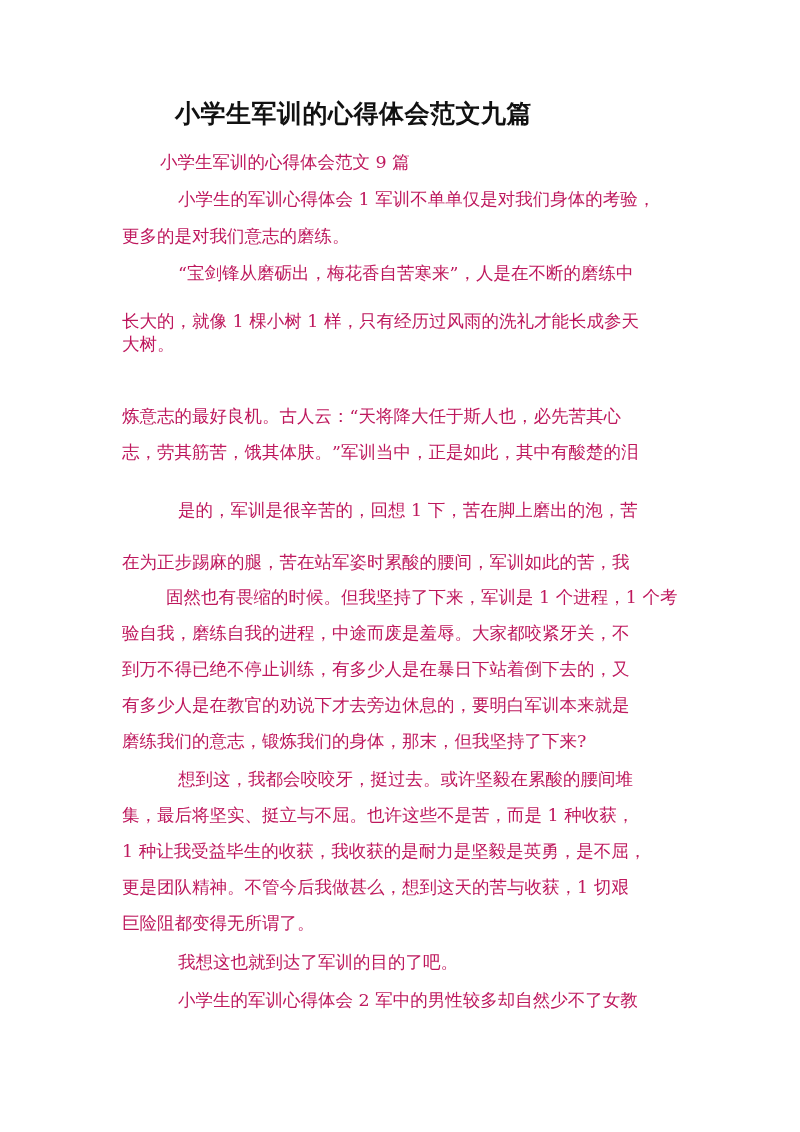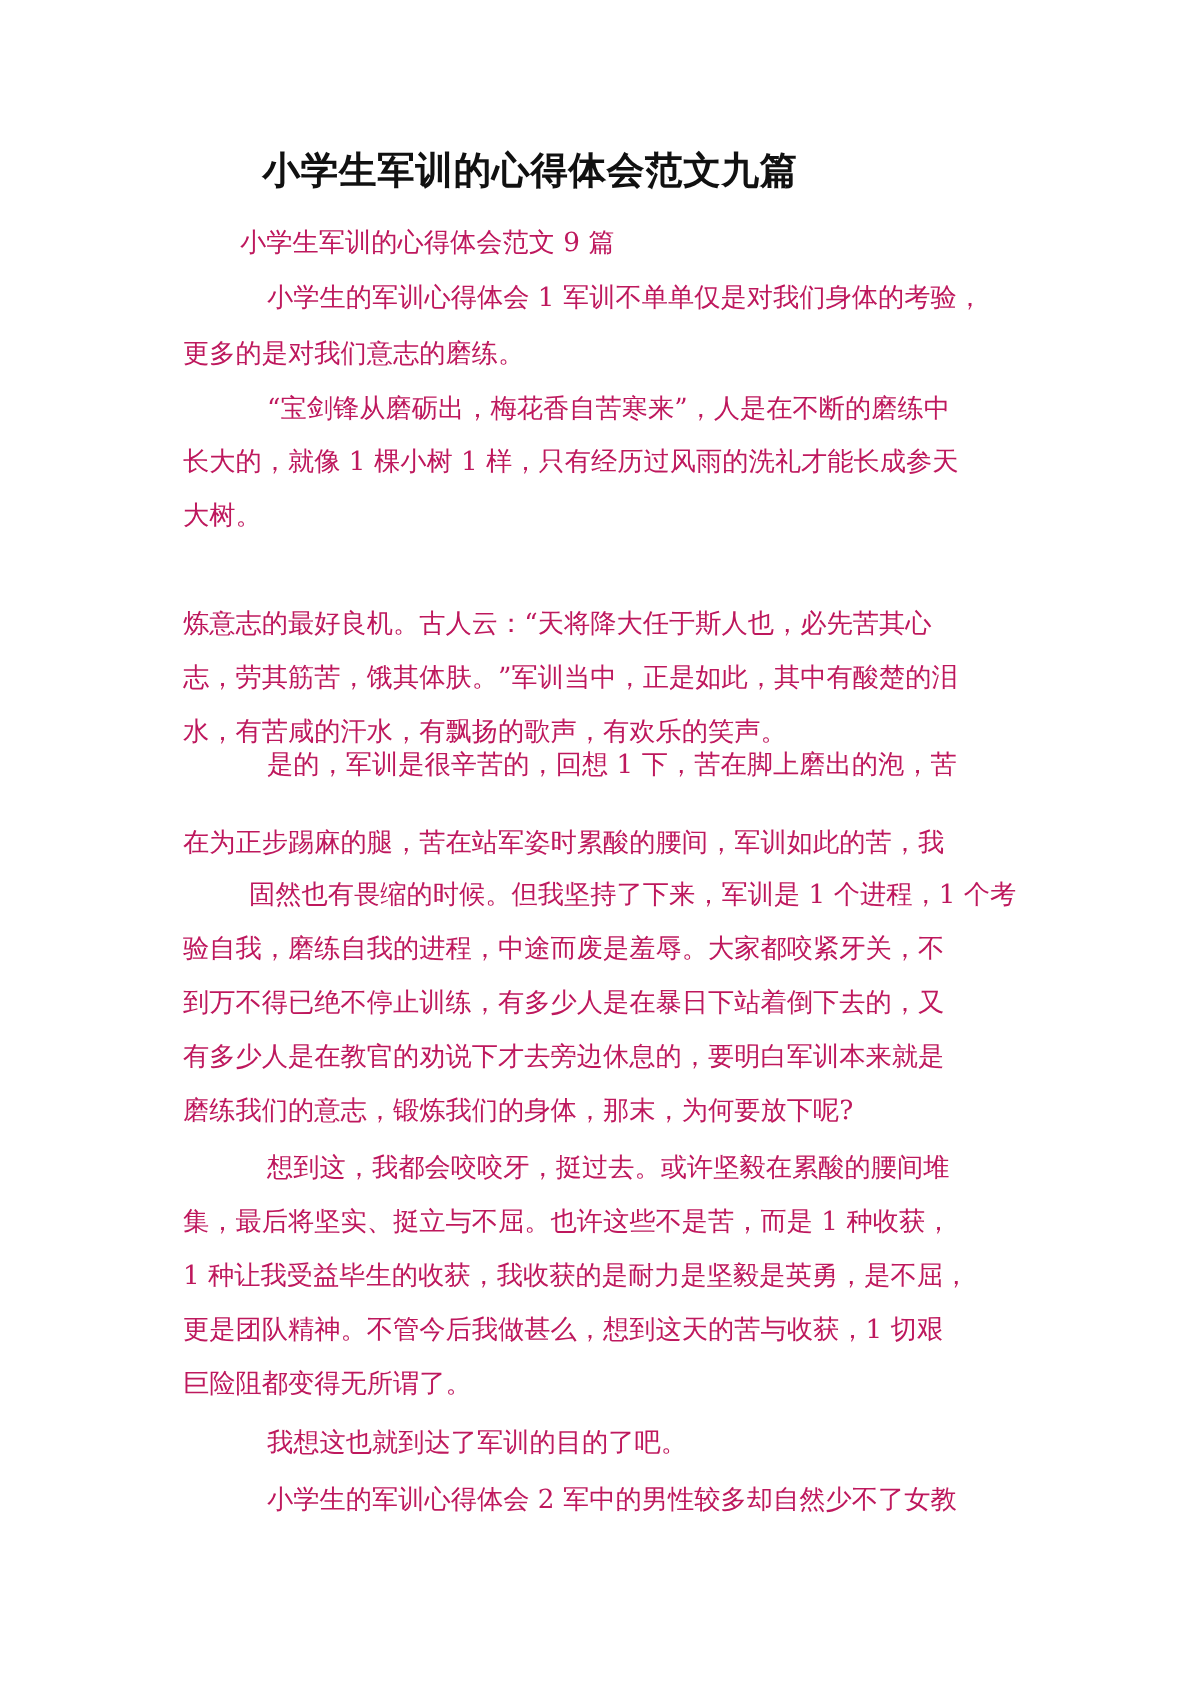--- a/index.html
+++ b/index.html
@@ -19,34 +19,33 @@
 
 <div class="page">
   <div class="title">小学生军训的心得体会范文九篇</div>
 
   <div class="line ind1" style="top:151px;">小学生军训的心得体会范文 9 篇</div>
 
   <div class="line ind2" style="top:188px;">小学生的军训心得体会 1 军训不单单仅是对我们身体的考验，</div>
   <div class="line left" style="top:225px;">更多的是对我们意志的磨练。</div>
 
   <div class="line ind2" style="top:262px;">“宝剑锋从磨砺出，梅花香自苦寒来”，人是在不断的磨练中</div>
-  <div class="line left" style="top:297px;">长大的，就像 1 棵小树 1 样，只有经历过风雨的洗礼才能长成参天</div>
+  <div class="line left" style="top:310px;">长大的，就像 1 棵小树 1 样，只有经历过风雨的洗礼才能长成参天</div>
   <div class="line left" style="top:333px;">大树。</div>
 
   <div class="line left" style="top:405px;">炼意志的最好良机。古人云：“天将降大任于斯人也，必先苦其心</div>
   <div class="line left" style="top:441px;">志，劳其筋苦，饿其体肤。”军训当中，正是如此，其中有酸楚的泪</div>
-  <div class="line left" style="top:477px;">水，有苦咸的汗水，有飘扬的歌声，有欢乐的笑声。</div>
 
   <div class="line ind2" style="top:499px;">是的，军训是很辛苦的，回想 1 下，苦在脚上磨出的泡，苦</div>
   <div class="line left" style="top:551px;">在为正步踢麻的腿，苦在站军姿时累酸的腰间，军训如此的苦，我</div>
   <div class="line left" style="top:586px;margin-left:44px;">固然也有畏缩的时候。但我坚持了下来，军训是 1 个进程，1 个考</div>
   <div class="line left" style="top:622px;">验自我，磨练自我的进程，中途而废是羞辱。大家都咬紧牙关，不</div>
   <div class="line left" style="top:658px;">到万不得已绝不停止训练，有多少人是在暴日下站着倒下去的，又</div>
   <div class="line left" style="top:694px;">有多少人是在教官的劝说下才去旁边休息的，要明白军训本来就是</div>
-  <div class="line left" style="top:730px;">磨练我们的意志，锻炼我们的身体，那末，为何要放下呢?</div>
+  <div class="line left" style="top:730px;">磨练我们的意志，锻炼我们的身体，那末，但我坚持了下来?</div>
 
   <div class="line ind2" style="top:768px;">想到这，我都会咬咬牙，挺过去。或许坚毅在累酸的腰间堆</div>
   <div class="line left" style="top:804px;">集，最后将坚实、挺立与不屈。也许这些不是苦，而是 1 种收获，</div>
   <div class="line left" style="top:840px;">1 种让我受益毕生的收获，我收获的是耐力是坚毅是英勇，是不屈，</div>
   <div class="line left" style="top:876px;">更是团队精神。不管今后我做甚么，想到这天的苦与收获，1 切艰</div>
   <div class="line left" style="top:912px;">巨险阻都变得无所谓了。</div>
 
   <div class="line ind2" style="top:951px;">我想这也就到达了军训的目的了吧。</div>
 
   <div class="line ind2" style="top:989px;">小学生的军训心得体会 2 军中的男性较多却自然少不了女教</div>

